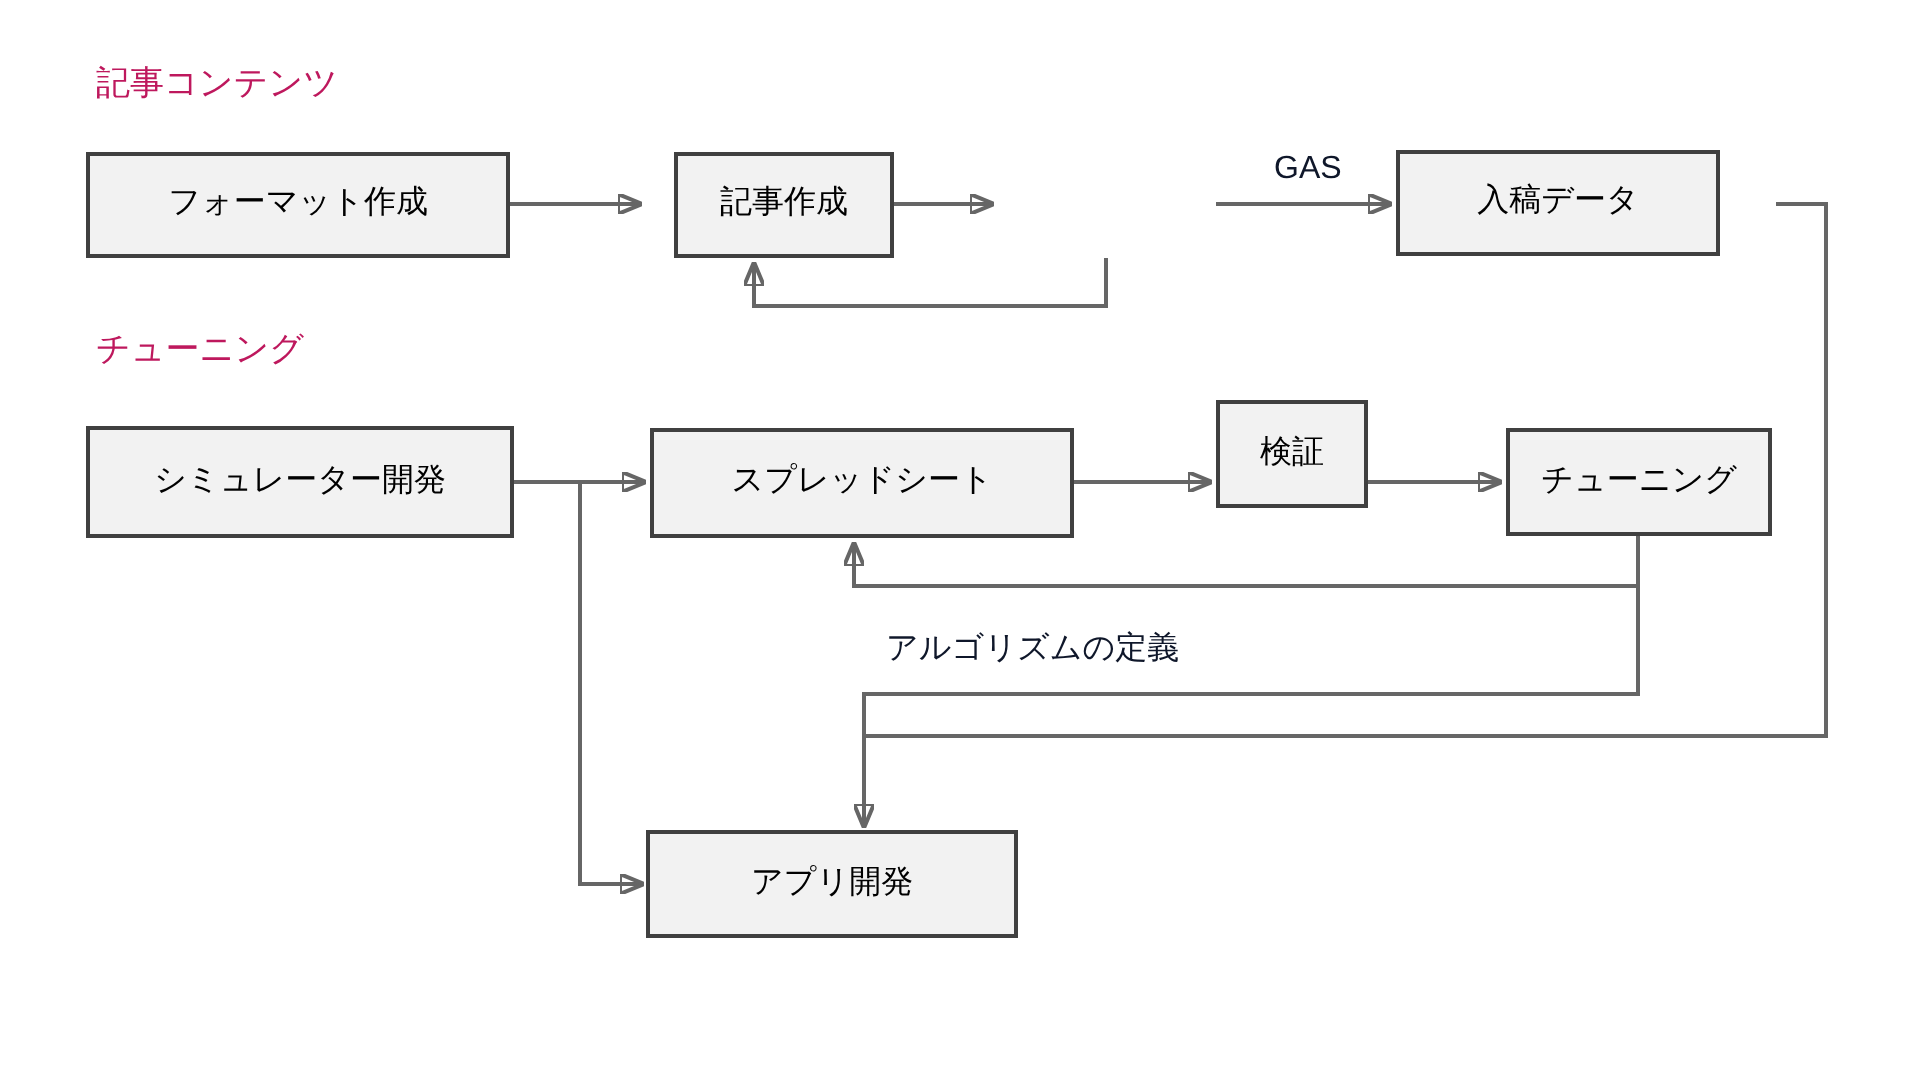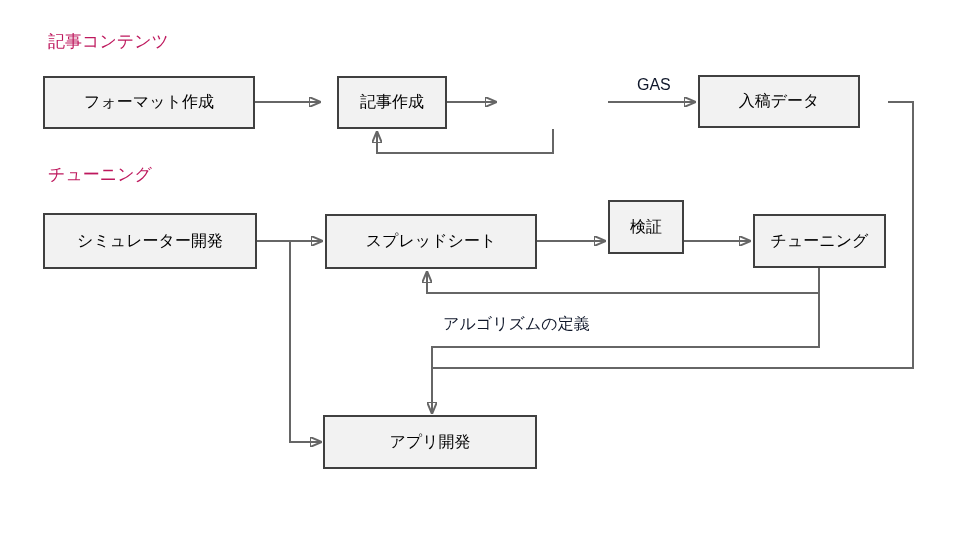--- a/index.html
+++ b/index.html
@@ -72,21 +72,21 @@
   </div>
 
   <div class="node" style="left:608px;top:200px;width:76px;height:54px">
     <span>検証</span>
   </div>
 
   <div class="node" style="left:753px;top:214px;width:133px;height:54px">
     <span>チューニング</span>
   </div>
 
-  <div class="node" style="left:323px;top:415px;width:214px;height:54px">
+  <div class="node" style="left:323px;top:415px;width:186px;height:54px">
     <span>アプリ開発</span>
   </div>
 
   <div class="edge-label" style="left:637px;top:76px">GAS</div>
 
   <div class="edge-label" style="left:443px;top:314px">アルゴリズムの定義</div>
 
 </div>
 
 </body></html>

